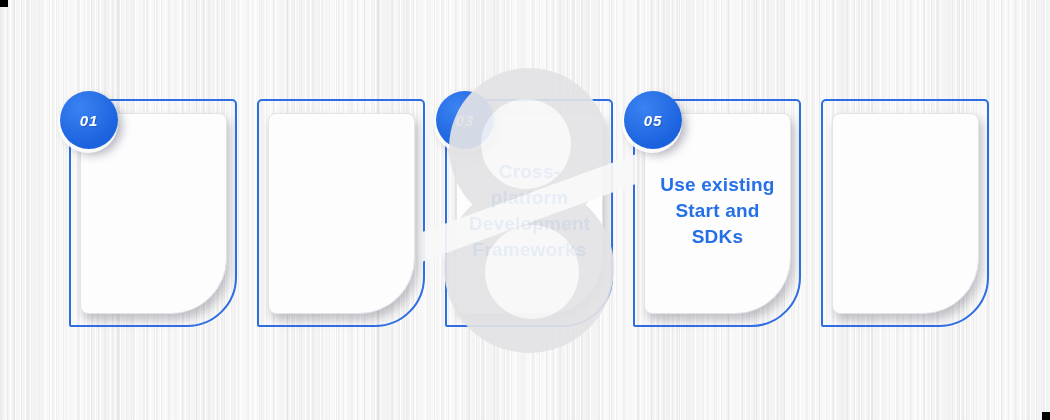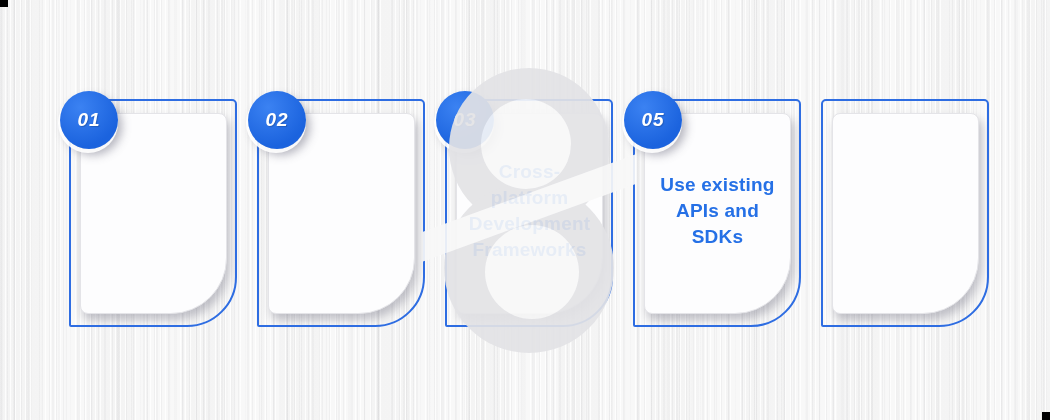--- a/index.html
+++ b/index.html
@@ -72,21 +72,21 @@
   }
   .badge{
     position:absolute;left:-9px;top:-8px;width:58px;height:58px;
     border-radius:50%;
     background:radial-gradient(circle at 35% 28%, var(--badge-blue-light) 0%, var(--badge-blue) 70%);
     box-shadow:-1px 3px 0 1px rgba(255,255,255,.9), 4px 6px 10px rgba(90,90,110,.45);
     display:flex;align-items:center;justify-content:center;
     z-index:5;
   }
   .badge-num{
-    color:#fff;font-size:19px;font-weight:700;font-style:italic;
+    color:#fff;font-size:15px;font-weight:700;font-style:italic;
     letter-spacing:1px;
     text-shadow:1px 1px 1px rgba(0,0,0,.18);
   }
 </style>
 </head>
 <body>
 
 <div class="stage">
 
   <div class="corner-mark tl"></div>
@@ -106,42 +106,39 @@
       <div class="card-paper"></div>
       <div class="card-outline"></div>
       <div class="badge">
         <span class="badge-num">01</span>
       </div>
     </div>
 
     <div class="card">
       <div class="card-paper"></div>
       <div class="card-outline"></div>
-      <div class="badge">
-        <span class="badge-num">02</span>
-      </div>
     </div>
 
     <div class="card">
       <div class="card-paper"></div>
       <div class="card-outline"></div>
       <div class="card-title">Cross-
 platform
 Development
 Frameworks</div>
       <div class="badge">
         <span class="badge-num">03</span>
       </div>
     </div>
 
     <div class="card">
       <div class="card-paper"></div>
       <div class="card-outline"></div>
       <div class="card-title">Use existing
-APIs and
+Start and
 SDKs</div>
       <div class="badge">
         <span class="badge-num">05</span>
       </div>
     </div>
 
     <div class="card">
       <div class="card-paper"></div>
       <div class="card-outline"></div>
     </div>

